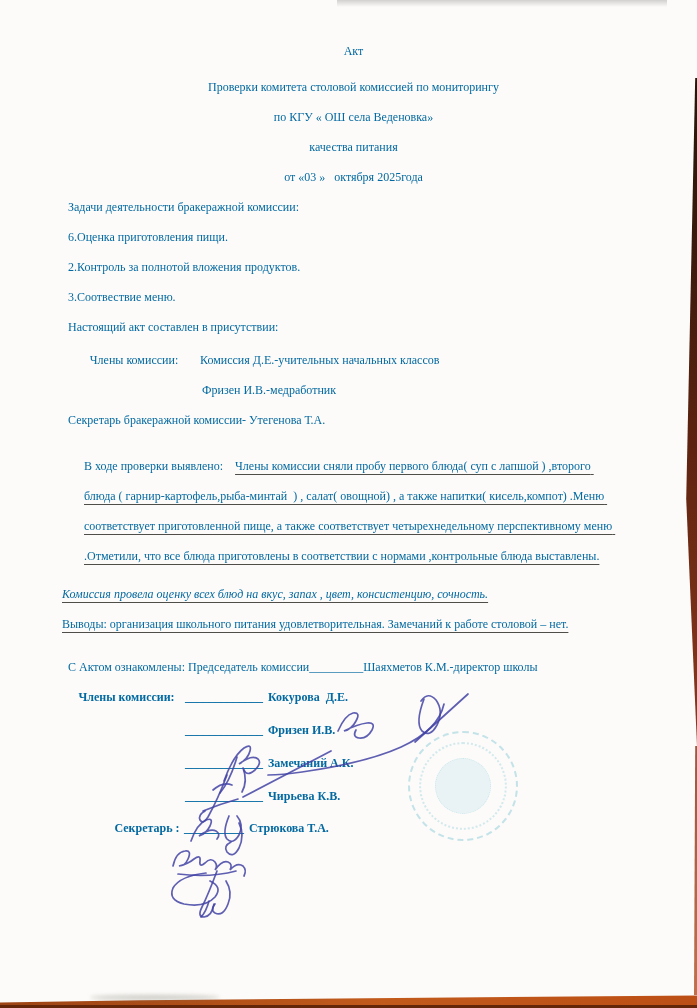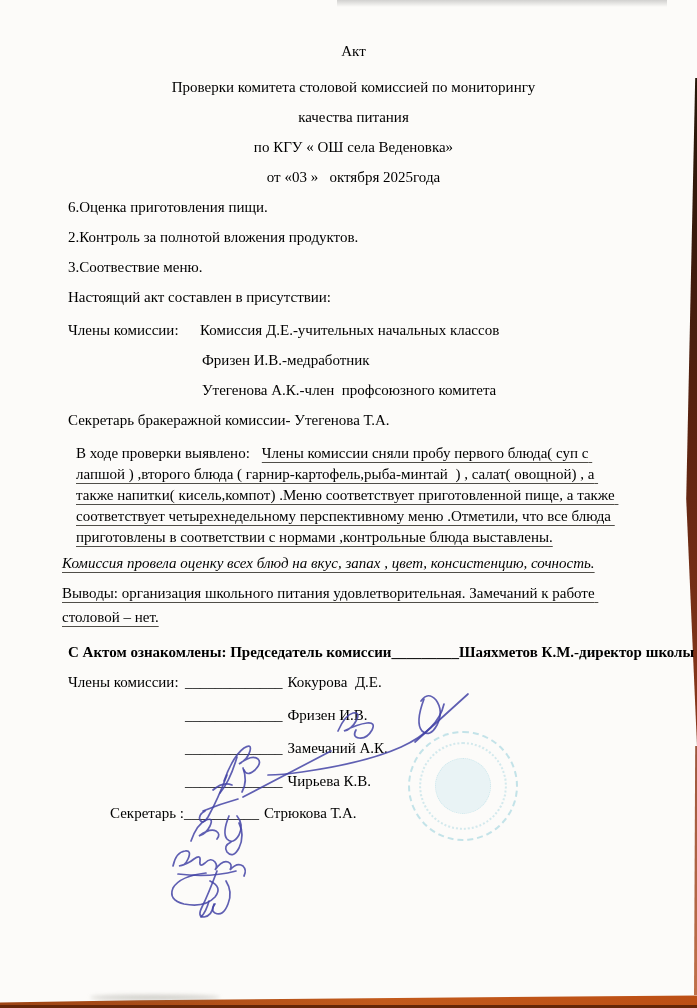--- a/index.html
+++ b/index.html
@@ -25,35 +25,35 @@
   .smudge{position:absolute;left:90px;bottom:8px;width:130px;height:5px;z-index:1;
     background:rgba(120,118,105,.35);border-radius:50%;filter:blur(2px);}
   
   .stamp{position:absolute;left:408px;top:731px;width:106px;height:106px;border-radius:50%;
     border:2px dashed rgba(118,192,210,.42);z-index:1;}
   .stamp-mid{position:absolute;inset:9px;border-radius:50%;border:2px dotted rgba(118,192,210,.30);}
   .stamp-inner{position:absolute;inset:25px;border-radius:50%;
     background:rgba(150,210,225,.18);border:1px dotted rgba(118,192,210,.25);}
   
   .doc{position:absolute;top:36px;left:68px;width:571px;z-index:2;
-    color:#000000;font-size:15px;}
+    color:#0369a1;font-size:12px;}
   .c{text-align:center;line-height:30px;white-space:pre-wrap;}
   .mt6{margin-top:6px;}
   .l{line-height:30px;white-space:pre-wrap;}
   .mt3{margin-top:3px;}
   .indent{padding-left:134px;}
-  .para{margin:8px;line-height:21px;white-space:pre-wrap;}
+  .para{margin:16px;line-height:30px;white-space:pre-wrap;}
   .u{text-decoration:underline;text-underline-offset:4px;text-decoration-thickness:1px;
      text-decoration-color:#504e48;}
   .u-gap{padding-left:12px;}
   .eval{margin:-5px 0 0 -6px;line-height:24px;white-space:pre-wrap;font-style:italic;}
   .concl{margin:6px 0 0 -6px;line-height:24px;white-space:pre-wrap;}
-  .acq{margin-top:9px;line-height:28px;white-space:pre;font-weight:bold;}
-  .srow{line-height:33px;white-space:pre;}
-  .slabel{display:inline-block;width:117px;}
+  .acq{margin-top:17px;line-height:28px;white-space:pre;}
+  .srow{line-height:33px;white-space:pre;font-weight:bold;}
+  .slabel{display:inline-block;width:117px;text-align:center;}
   .sline{letter-spacing:0;}
   .sname{margin-left:5px;}
   .sec{padding-left:42px;line-height:30px;}
   .sec .slabel{width:74px;}
   
   .ink{position:absolute;left:0;top:0;z-index:3;pointer-events:none;}
   .ink path{fill:none;stroke:#4343a6;stroke-width:1.7;stroke-linecap:round;opacity:.85;}
 </style>
 </head>
 <body>
@@ -68,32 +68,32 @@
   <div class="smudge"></div>
 
   <div class="stamp">
     <div class="stamp-mid"></div>
     <div class="stamp-inner"></div>
   </div>
 
   <div class="doc">
     <div class="c">Акт</div>
     <div class="c mt6">Проверки комитета столовой комиссией по мониторингу</div>
+    <div class="c">по КГУ « ОШ села Веденовка»</div>
     <div class="c">качества питания</div>
-    <div class="c">по КГУ « ОШ села Веденовка»</div>
     <div class="c">от «03 »   октября 2025года</div>
 
+    <div class="l">Задачи деятельности бракеражной комиссии:</div>
     <div class="l">6.Оценка приготовления пищи.</div>
     <div class="l">2.Контроль за полнотой вложения продуктов.</div>
     <div class="l">3.Соотвествие меню.</div>
 
     <div class="l">Настоящий акт составлен в присутствии:</div>
     <div class="l mt3"><span class="slabel" style="width:132px">Члены комиссии:</span><span>Комиссия Д.Е.-учительных начальных классов</span></div>
     <div class="l indent">Фризен И.В.-медработник</div>
-    <div class="l indent">Утегенова А.К.-член  профсоюзного комитета</div>
     <div class="l">Секретарь бракеражной комиссии- Утегенова Т.А.</div>
 
     <p class="para"><span>В ходе проверки выявлено:</span><span class="u u-gap">Члены комиссии сняли пробу первого блюда( суп с лапшой ) ,второго блюда ( гарнир-картофель,рыба-минтай  ) , салат( овощной) , а также напитки( кисель,компот) .Меню соответствует приготовленной пище, а также соответствует четырехнедельному перспективному меню .Отметили, что все блюда приготовлены в соответствии с нормами ,контрольные блюда выставлены.</span></p>
 
     <p class="eval"><span class="u">Комиссия провела оценку всех блюд на вкус, запах , цвет, консистенцию, сочность.</span></p>
 
     <p class="concl"><span class="u">Выводы: организация школьного питания удовлетворительная. Замечаний к работе столовой – нет.</span></p>
 
     <div class="acq"><span>С Актом ознакомлены: Председатель комиссии</span><span class="sline">_________</span><span>Шаяхметов К.М.-директор школы</span></div>
 

